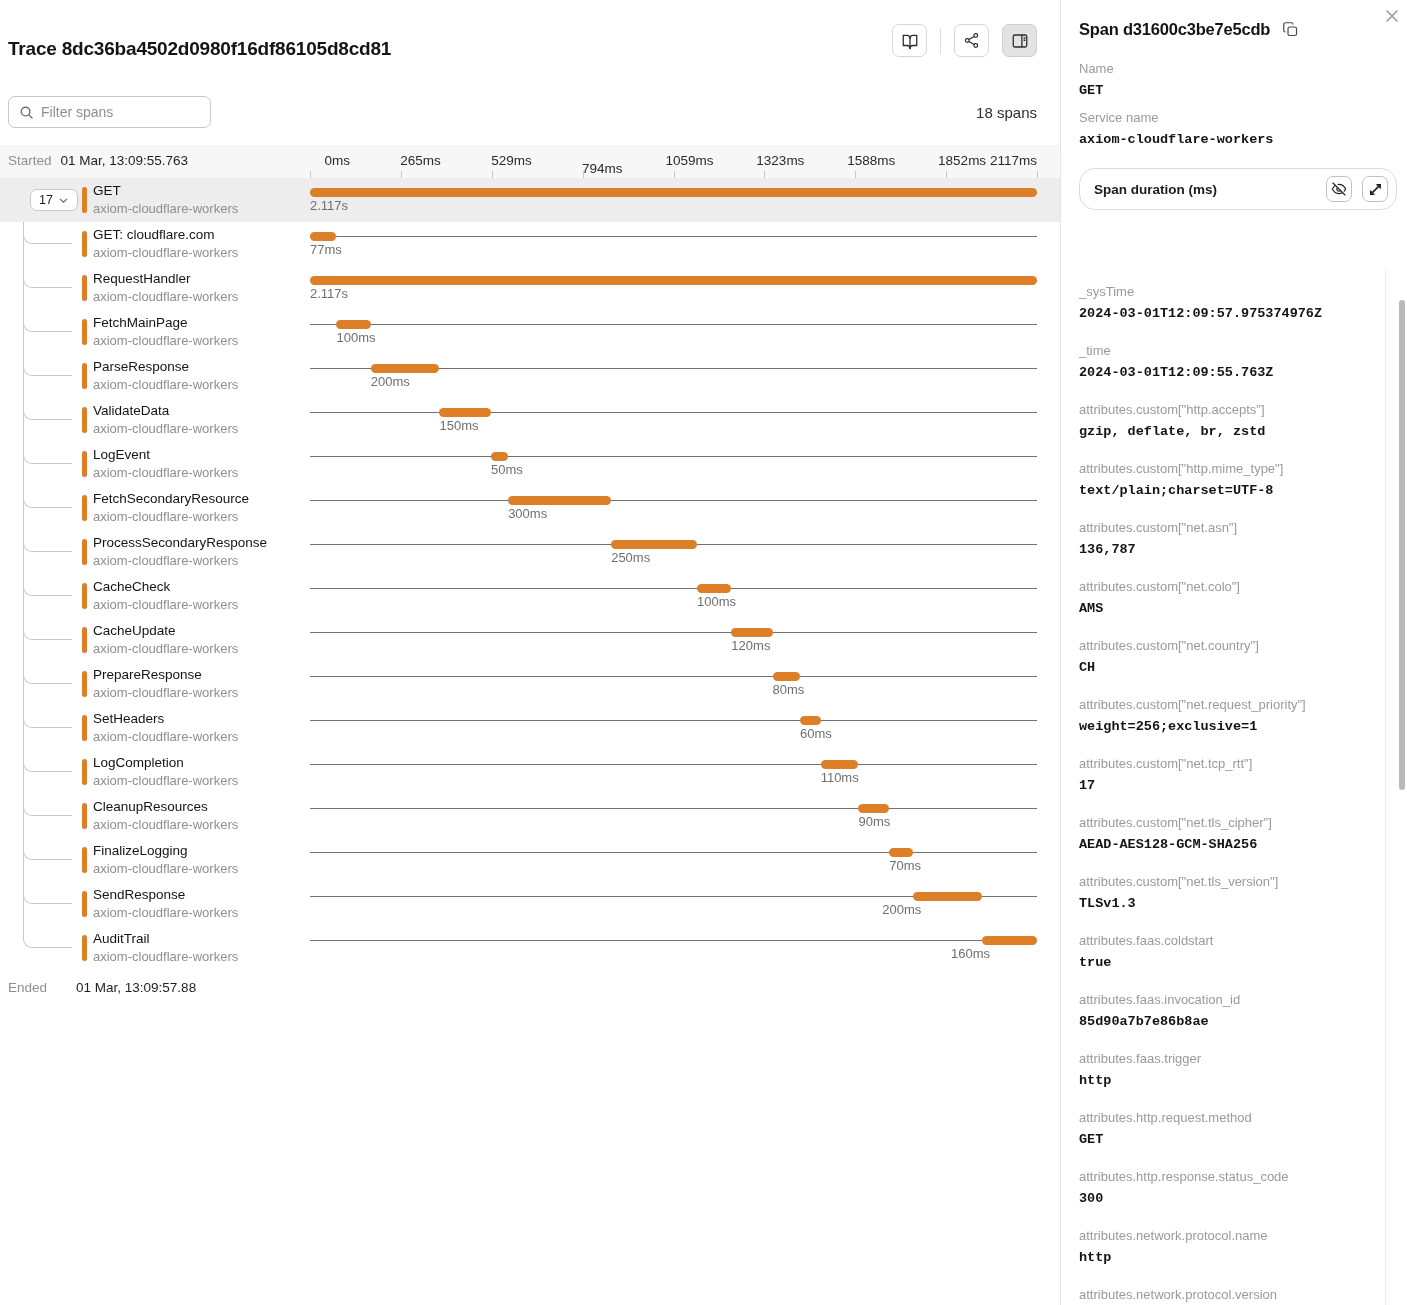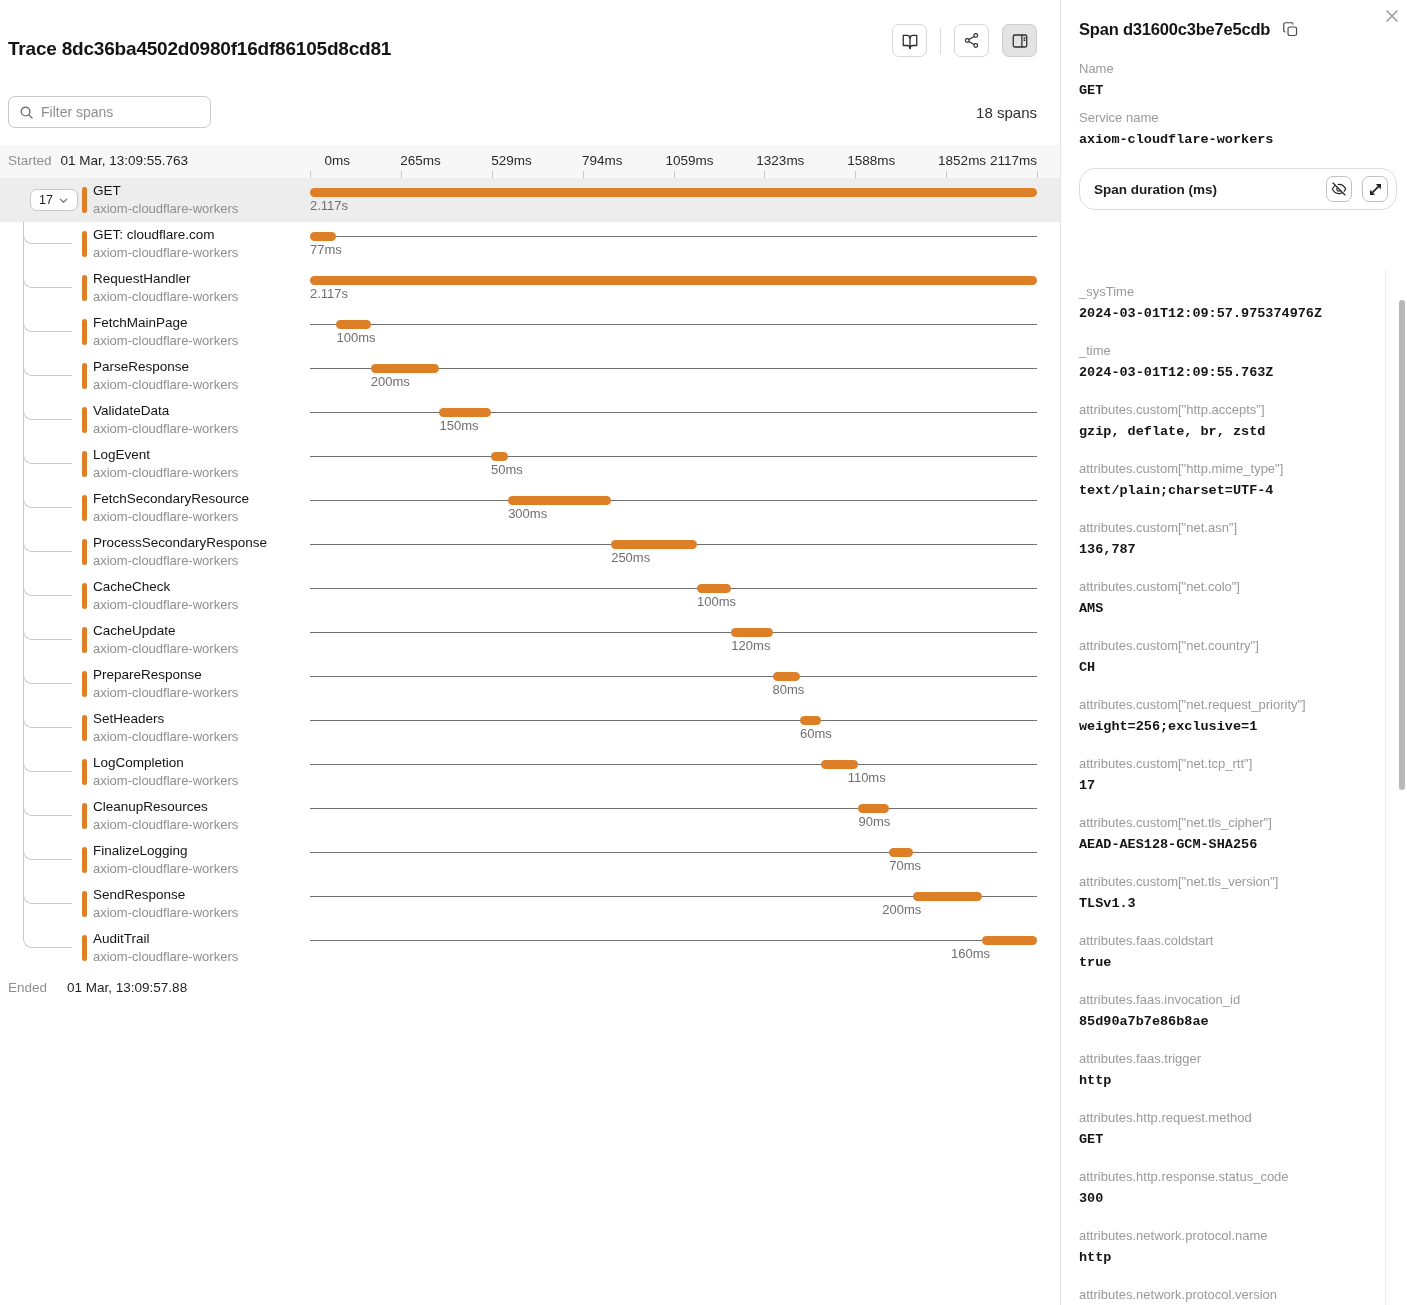--- a/index.html
+++ b/index.html
@@ -52,21 +52,21 @@
   .row.root .collapse-pill { display:flex; }
   .tickmark { position:absolute; left:82px; top:9px; width:5px; height:26px; border-radius:2.5px; background:var(--accent); }
   .names { position:absolute; left:93px; top:4px; width:215px; }
   .span-name { font-size:13.5px; font-weight:500; color:#141414; line-height:17px; white-space:nowrap; }
   .span-service { font-size:13px; color:#8f8f8f; line-height:16px; margin-top:2px; white-space:nowrap; }
   .chart { position:absolute; left:310px; right:23px; top:0; height:44px; }
   .wline { position:absolute; left:0; right:0; top:14px; height:1px; background:var(--wline); }
   .bar { position:absolute; top:10px; height:9px; border-radius:4.5px; background:var(--accent); cursor:pointer; }
   .dur { position:absolute; top:20px; font-size:13px; color:#6f6f6f; line-height:16px; white-space:nowrap; }
 
-  .ended { position:absolute; left:8px; top:980px; font-size:13.5px; display:flex; gap:20px; }
+  .ended { position:absolute; left:8px; top:980px; font-size:13.5px; display:flex; gap:29px; }
 
   
   .right-panel { position:absolute; left:1060px; top:0; width:347px; height:1305px; border-left:1px solid #e4e4e4; background:#fff; }
   .close-btn { position:absolute; right:6px; top:7px; width:18px; height:18px; color:#9a9a9a;
                display:flex; align-items:center; justify-content:center; cursor:pointer; background:none; border:none; }
   .panel-title-row { position:absolute; left:18px; top:20px; display:flex; align-items:center; gap:12px; }
   .panel-title { font-size:16.5px; font-weight:700; color:#141414; letter-spacing:-0.2px; }
   .copy-btn { background:none; border:none; color:#4a4a4a; cursor:pointer; display:flex; }
 
   .kv-label { font-size:13px; color:#9a9a9a; line-height:16px; }
@@ -151,21 +151,21 @@
       <span class="dim-label">Started</span>
       <span class="date-val">01 Mar, 13:09:55.763</span>
     </div>
     <div class="tl-ticks" id="tl-ticks">
         <span class="tick-label" style="left: 0%;">0ms</span>
         <span class="tick-mark" style="left: 0%;"></span>
         <span class="tick-label" style="left: 12.5%;">265ms</span>
         <span class="tick-mark" style="left: 12.5%;"></span>
         <span class="tick-label" style="left: 25%;">529ms</span>
         <span class="tick-mark" style="left: 25%;"></span>
-        <span class="tick-label" style="left: 37.5%;">794ms</span>
+        <span class="tick-label" style="left: 37.5%; margin-top: 8px;">794ms</span>
         <span class="tick-mark" style="left: 37.5%;"></span>
         <span class="tick-label" style="left: 50%;">1059ms</span>
         <span class="tick-mark" style="left: 50%;"></span>
         <span class="tick-label" style="left: 62.5%;">1323ms</span>
         <span class="tick-mark" style="left: 62.5%;"></span>
         <span class="tick-label" style="left: 75%;">1588ms</span>
         <span class="tick-mark" style="left: 75%;"></span>
         <span class="tick-label" style="left: 87.5%;">1852ms</span>
         <span class="tick-mark" style="left: 87.5%;"></span>
         <span class="tick-label last" style="left: 100%;">2117ms</span>
@@ -369,21 +369,21 @@
     <span class="branch"></span>
 
     <span class="tickmark"></span>
     <div class="names">
       <div class="span-name">LogCompletion</div>
       <div class="span-service">axiom-cloudflare-workers</div>
     </div>
     <div class="chart">
       <span class="wline"></span>
       <span class="bar" style="left: 70.2409%; width: 5.19603%;"></span>
-      <span class="dur" style="left: 70.2409%; margin-left: 27px;">110ms</span>
+      <span class="dur" style="left: 70.2409%;">110ms</span>
     </div>
   </div>
       <div class="row">
     <span class="branch"></span>
 
     <span class="tickmark"></span>
     <div class="names">
       <div class="span-name">CleanupResources</div>
       <div class="span-service">axiom-cloudflare-workers</div>
     </div>
@@ -505,21 +505,21 @@
       <div class="field">
     <div class="kv-label">_time</div>
     <div class="kv-value">2024-03-01T12:09:55.763Z</div>
   </div>
       <div class="field">
     <div class="kv-label">attributes.custom["http.accepts"]</div>
     <div class="kv-value">gzip, deflate, br, zstd</div>
   </div>
       <div class="field">
     <div class="kv-label">attributes.custom["http.mime_type"]</div>
-    <div class="kv-value">text/plain;charset=UTF-4</div>
+    <div class="kv-value">text/plain;charset=UTF-8</div>
   </div>
       <div class="field">
     <div class="kv-label">attributes.custom["net.asn"]</div>
     <div class="kv-value">136,787</div>
   </div>
       <div class="field">
     <div class="kv-label">attributes.custom["net.colo"]</div>
     <div class="kv-value">AMS</div>
   </div>
       <div class="field">

